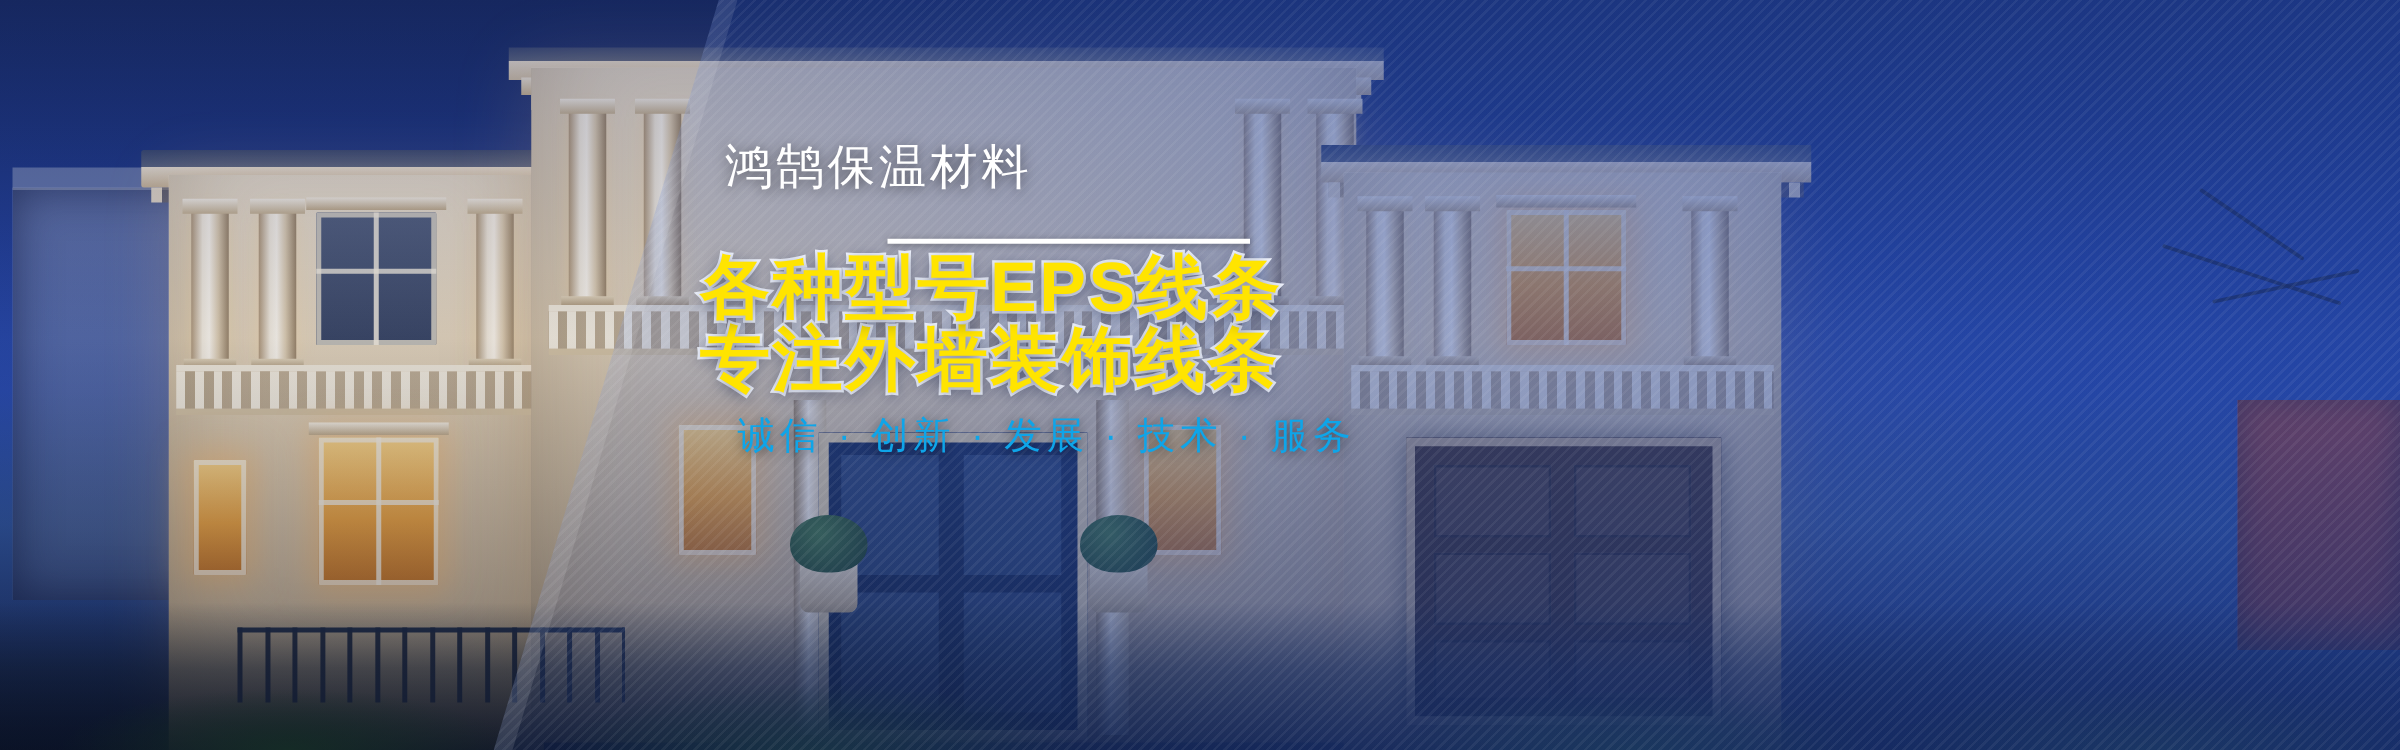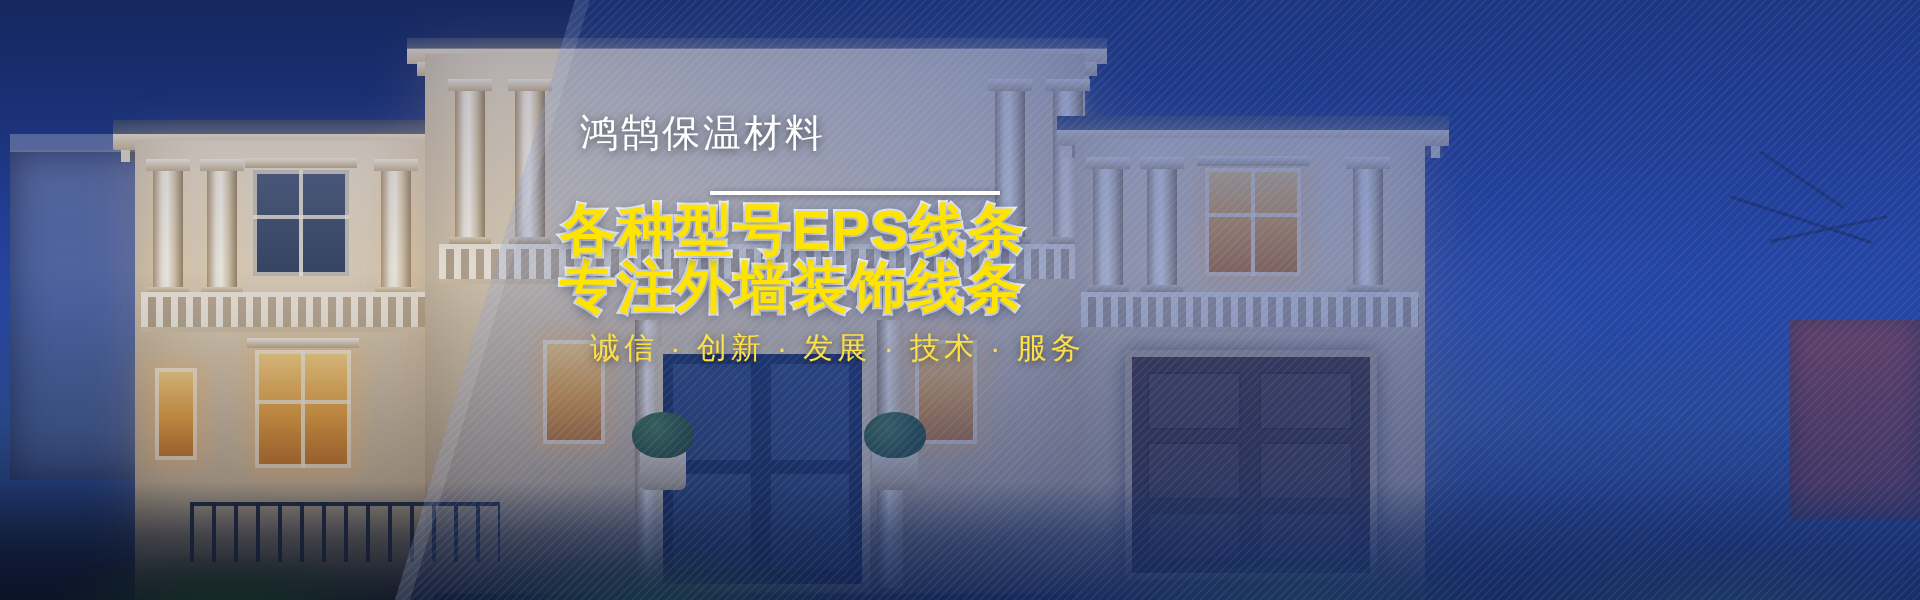--- a/index.html
+++ b/index.html
@@ -278,21 +278,21 @@
     text-shadow: 0 3px 12px rgba(10,20,60,0.55);
   }
   .headline-1 { top: 193px; }
   .headline-2 { top: 250px; }
 
   .tagline {
     position: absolute;
     left: 30px; top: 328px;
     font-size: 30px;
     font-weight: 400;
-    color: #fde047;
+    color: #0ea5e9;
     letter-spacing: 4px;
     white-space: nowrap;
     text-shadow: 0 2px 9px rgba(0,0,0,0.5);
   }
 </style>
 </head>
 <body>
 
 <div class="banner">
 

